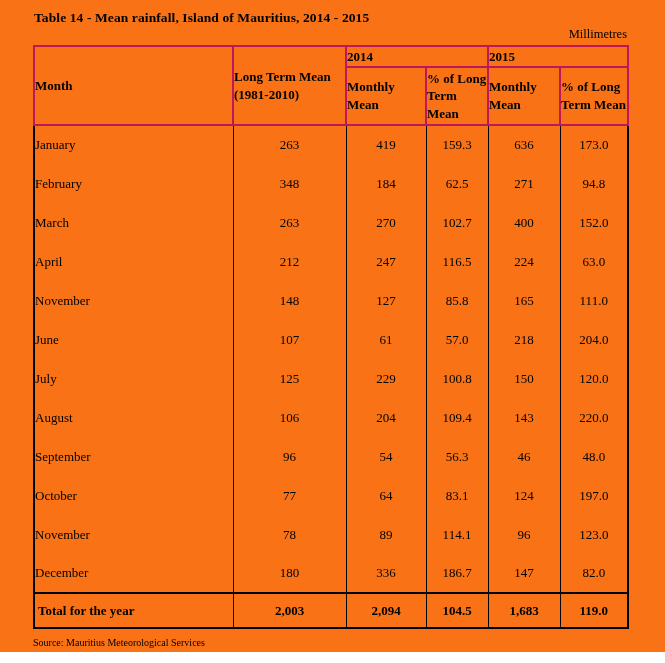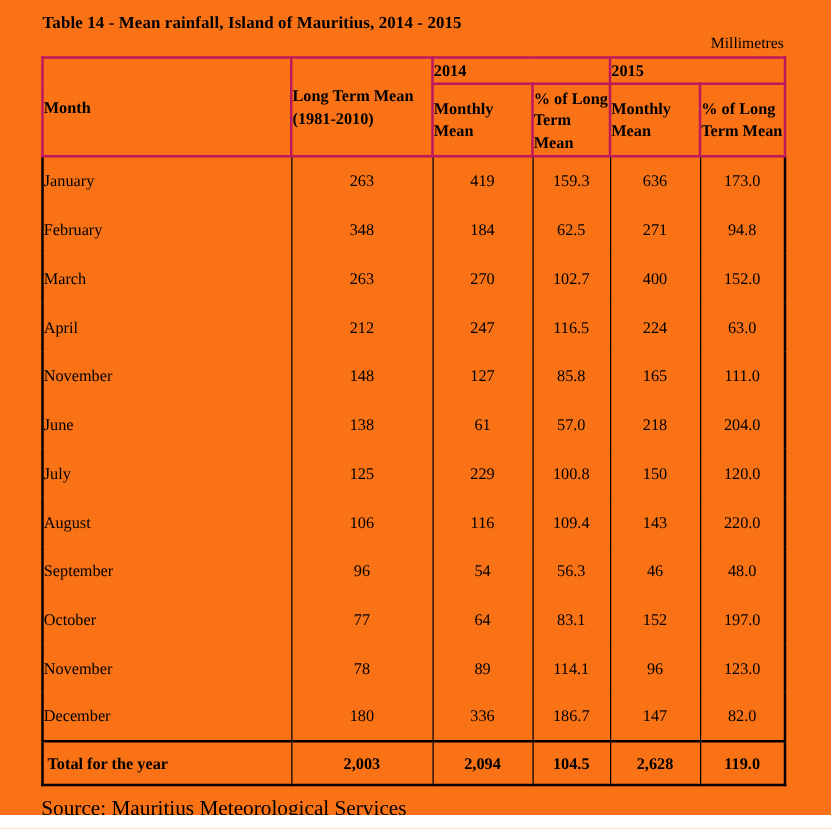--- a/index.html
+++ b/index.html
@@ -69,21 +69,21 @@
   tr.total-row { height: 35px; margin-top: 32px; }
   tr.total-row td {
     border-top: 2px solid #000000;
     font-weight: bold;
   }
   tr.total-row td.month-cell { padding-left: 3px; }
   .source-note {
     position: absolute;
     left: 33px;
     top: 637px;
-    font-size: 17px;
+    font-size: 10px;
   }
 </style>
 </head>
 <body>
 
 <div class="page">
 
   <div class="title">Table 14 - Mean rainfall, Island of Mauritius, 2014 - 2015</div>
   <div class="unit-label">Millimetres</div>
 
@@ -151,56 +151,56 @@
       <tr class="data-row">
         <td class="month-cell">November</td>
         <td>148</td>
         <td>127</td>
         <td>85.8</td>
         <td>165</td>
         <td>111.0</td>
       </tr>
       <tr class="data-row">
         <td class="month-cell">June</td>
-        <td>138</td>
+        <td>107</td>
         <td>61</td>
         <td>57.0</td>
         <td>218</td>
         <td>204.0</td>
       </tr>
       <tr class="data-row">
         <td class="month-cell">July</td>
         <td>125</td>
         <td>229</td>
         <td>100.8</td>
         <td>150</td>
         <td>120.0</td>
       </tr>
       <tr class="data-row">
         <td class="month-cell">August</td>
         <td>106</td>
-        <td>116</td>
+        <td>204</td>
         <td>109.4</td>
         <td>143</td>
         <td>220.0</td>
       </tr>
       <tr class="data-row">
         <td class="month-cell">September</td>
         <td>96</td>
         <td>54</td>
         <td>56.3</td>
         <td>46</td>
         <td>48.0</td>
       </tr>
       <tr class="data-row">
         <td class="month-cell">October</td>
         <td>77</td>
         <td>64</td>
         <td>83.1</td>
-        <td>152</td>
+        <td>124</td>
         <td>197.0</td>
       </tr>
       <tr class="data-row">
         <td class="month-cell">November</td>
         <td>78</td>
         <td>89</td>
         <td>114.1</td>
         <td>96</td>
         <td>123.0</td>
       </tr>
@@ -210,21 +210,21 @@
         <td>336</td>
         <td>186.7</td>
         <td>147</td>
         <td>82.0</td>
       </tr>
       <tr class="total-row">
         <td class="month-cell">Total for the year</td>
         <td>2,003</td>
         <td>2,094</td>
         <td>104.5</td>
-        <td>2,628</td>
+        <td>1,683</td>
         <td>119.0</td>
       </tr>
     </tbody>
   </table>
 
   <div class="source-note">Source: Mauritius Meteorological Services</div>
 
 </div>
 
 </body></html>

